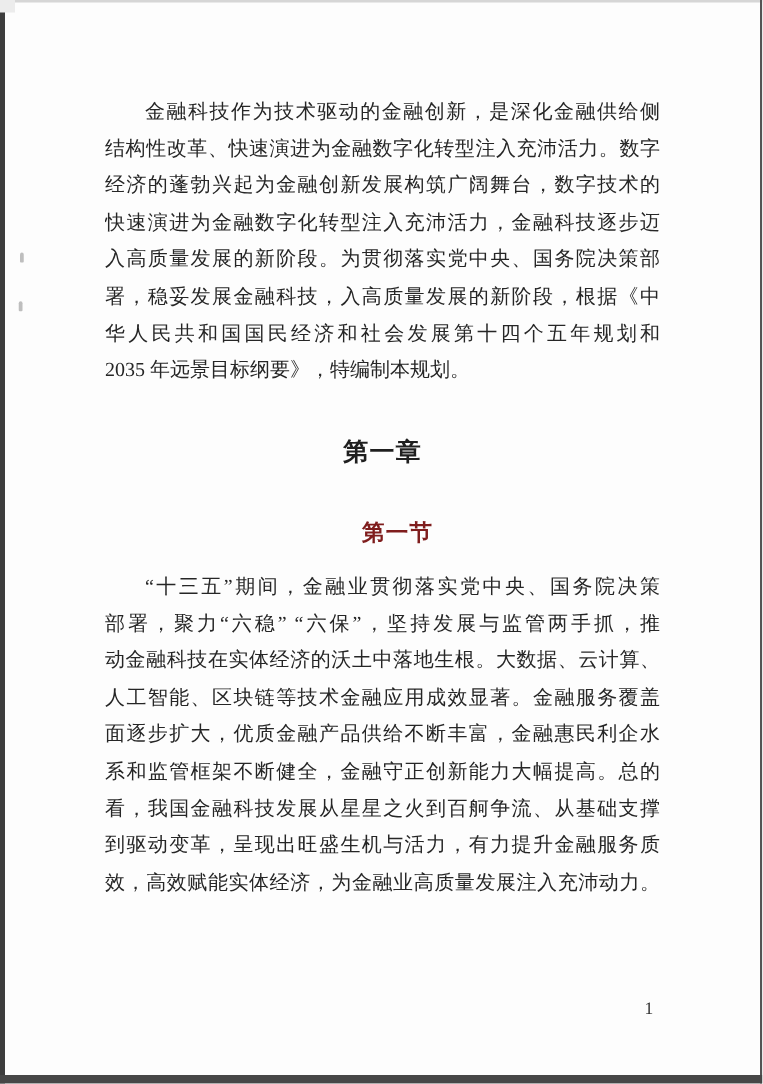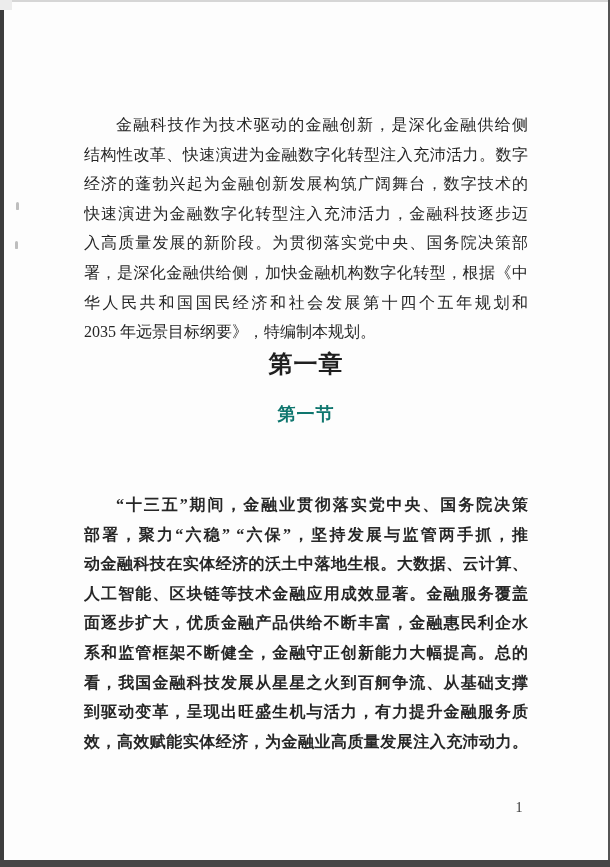--- a/index.html
+++ b/index.html
@@ -52,54 +52,53 @@
   .artifact.a1 { left: 16px; top: 202px; }
   .artifact.a2 { left: 15px; top: 241px; }
 
   
   .para {
     position: absolute;
     left: 84px;
     width: 444px;
     font-size: 16px;
     line-height: 29.6px;
-    margin-top: 35px;
   }
   .para .line {
     height: 29.6px;
     overflow: hidden;
     white-space: nowrap;
     text-align: justify;
     text-align-last: justify;
   }
   .para .line.first { text-indent: 2em; }
   .para .line.last  { text-align-last: left; }
   .para1 { top: 75px; }
-  .para2 { top: 455px; font-weight: bold; }
+  .para2 { top: 455px; }
 
   
   .chapter {
     position: absolute;
     top: 348px; left: 84px;
     width: 444px; margin: 0;
     display: flex; justify-content: center; gap: 11px;
     font-family: "Liberation Sans", "DejaVu Sans", sans-serif;
-    font-size: 24px; font-weight: bold;
+    font-size: 20px; font-weight: bold;
     letter-spacing: 1px;
     color: #1f1f1f;
   }
   .section {
     position: absolute;
     top: 402px; left: 84px;
-    width: 444px; margin: 0;
+    width: 444px; margin: 12px;
     display: flex; justify-content: center; gap: 26px;
     font-family: "Liberation Serif", "DejaVu Serif", serif;
     font-size: 18px; font-weight: 600;
     letter-spacing: 1px;
-    color: #0f766e;
+    color: #7f1d1d;
   }
 
   .pagenum {
     position: absolute;
     left: 512px; top: 800px;
     width: 14px;
     text-align: center;
     font-size: 14px;
     color: #333333;
   }
@@ -116,21 +115,21 @@
   <div class="corner-notch"></div>
   <div class="artifact a1"></div>
   <div class="artifact a2"></div>
 
   <div class="para para1">
       <div class="line first">金融科技作为技术驱动的金融创新，是深化金融供给侧</div>
       <div class="line">结构性改革、快速演进为金融数字化转型注入充沛活力。数字</div>
       <div class="line">经济的蓬勃兴起为金融创新发展构筑广阔舞台，数字技术的</div>
       <div class="line">快速演进为金融数字化转型注入充沛活力，金融科技逐步迈</div>
       <div class="line">入高质量发展的新阶段。为贯彻落实党中央、国务院决策部</div>
-      <div class="line">署，是深化金融供给侧，加快金融机构数字化转型，根据《中</div>
+      <div class="line">署，稳妥发展金融科技，入高质量发展的新阶段，根据《中</div>
       <div class="line">华人民共和国国民经济和社会发展第十四个五年规划和</div>
       <div class="line last">2035 年远景目标纲要》，特编制本规划。</div>
     </div>
 
   <h1 class="chapter">
     <span>第一章</span>
   </h1>
 
   <h2 class="section">
     <span>第一节</span>

